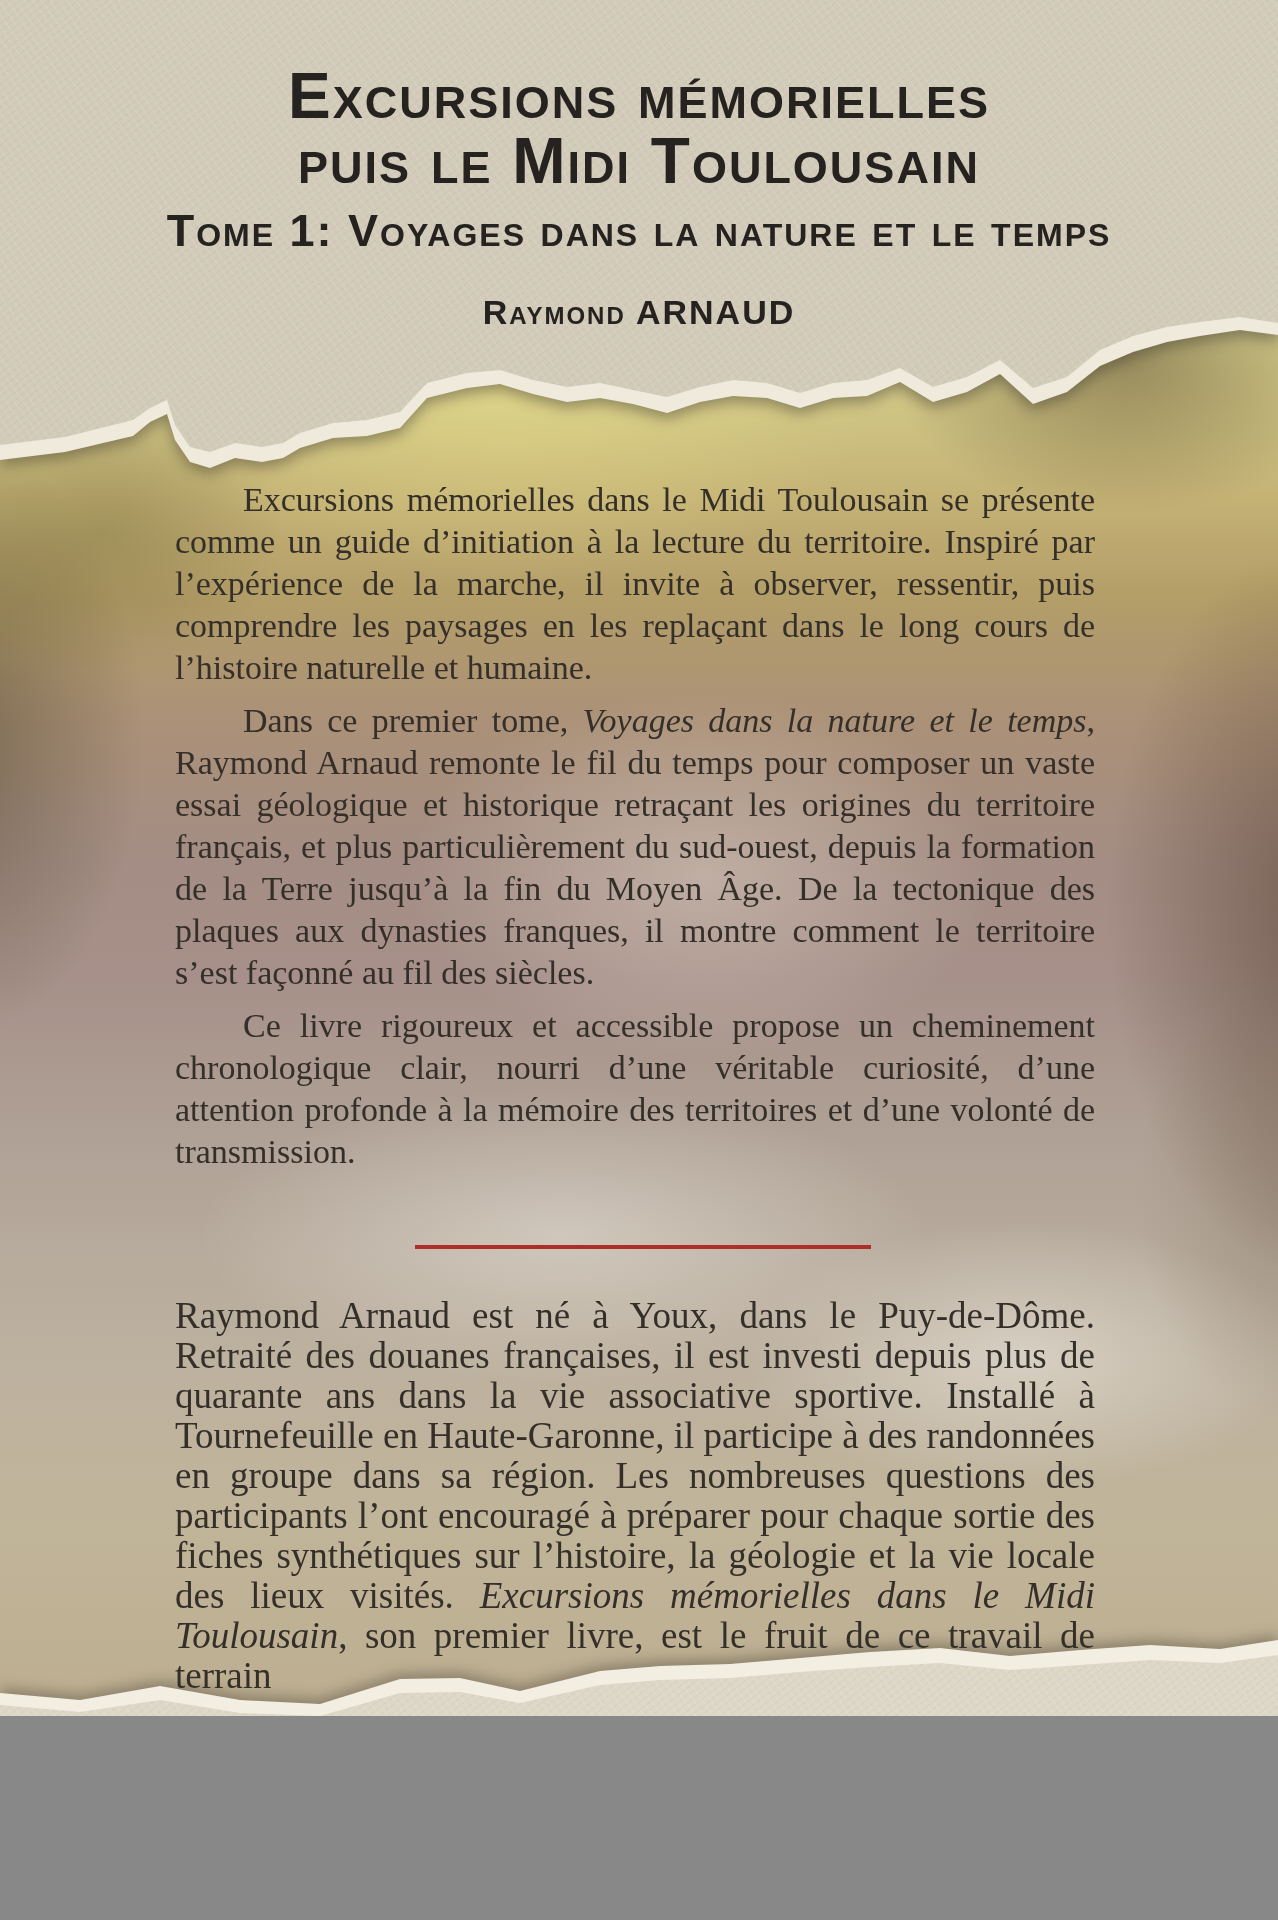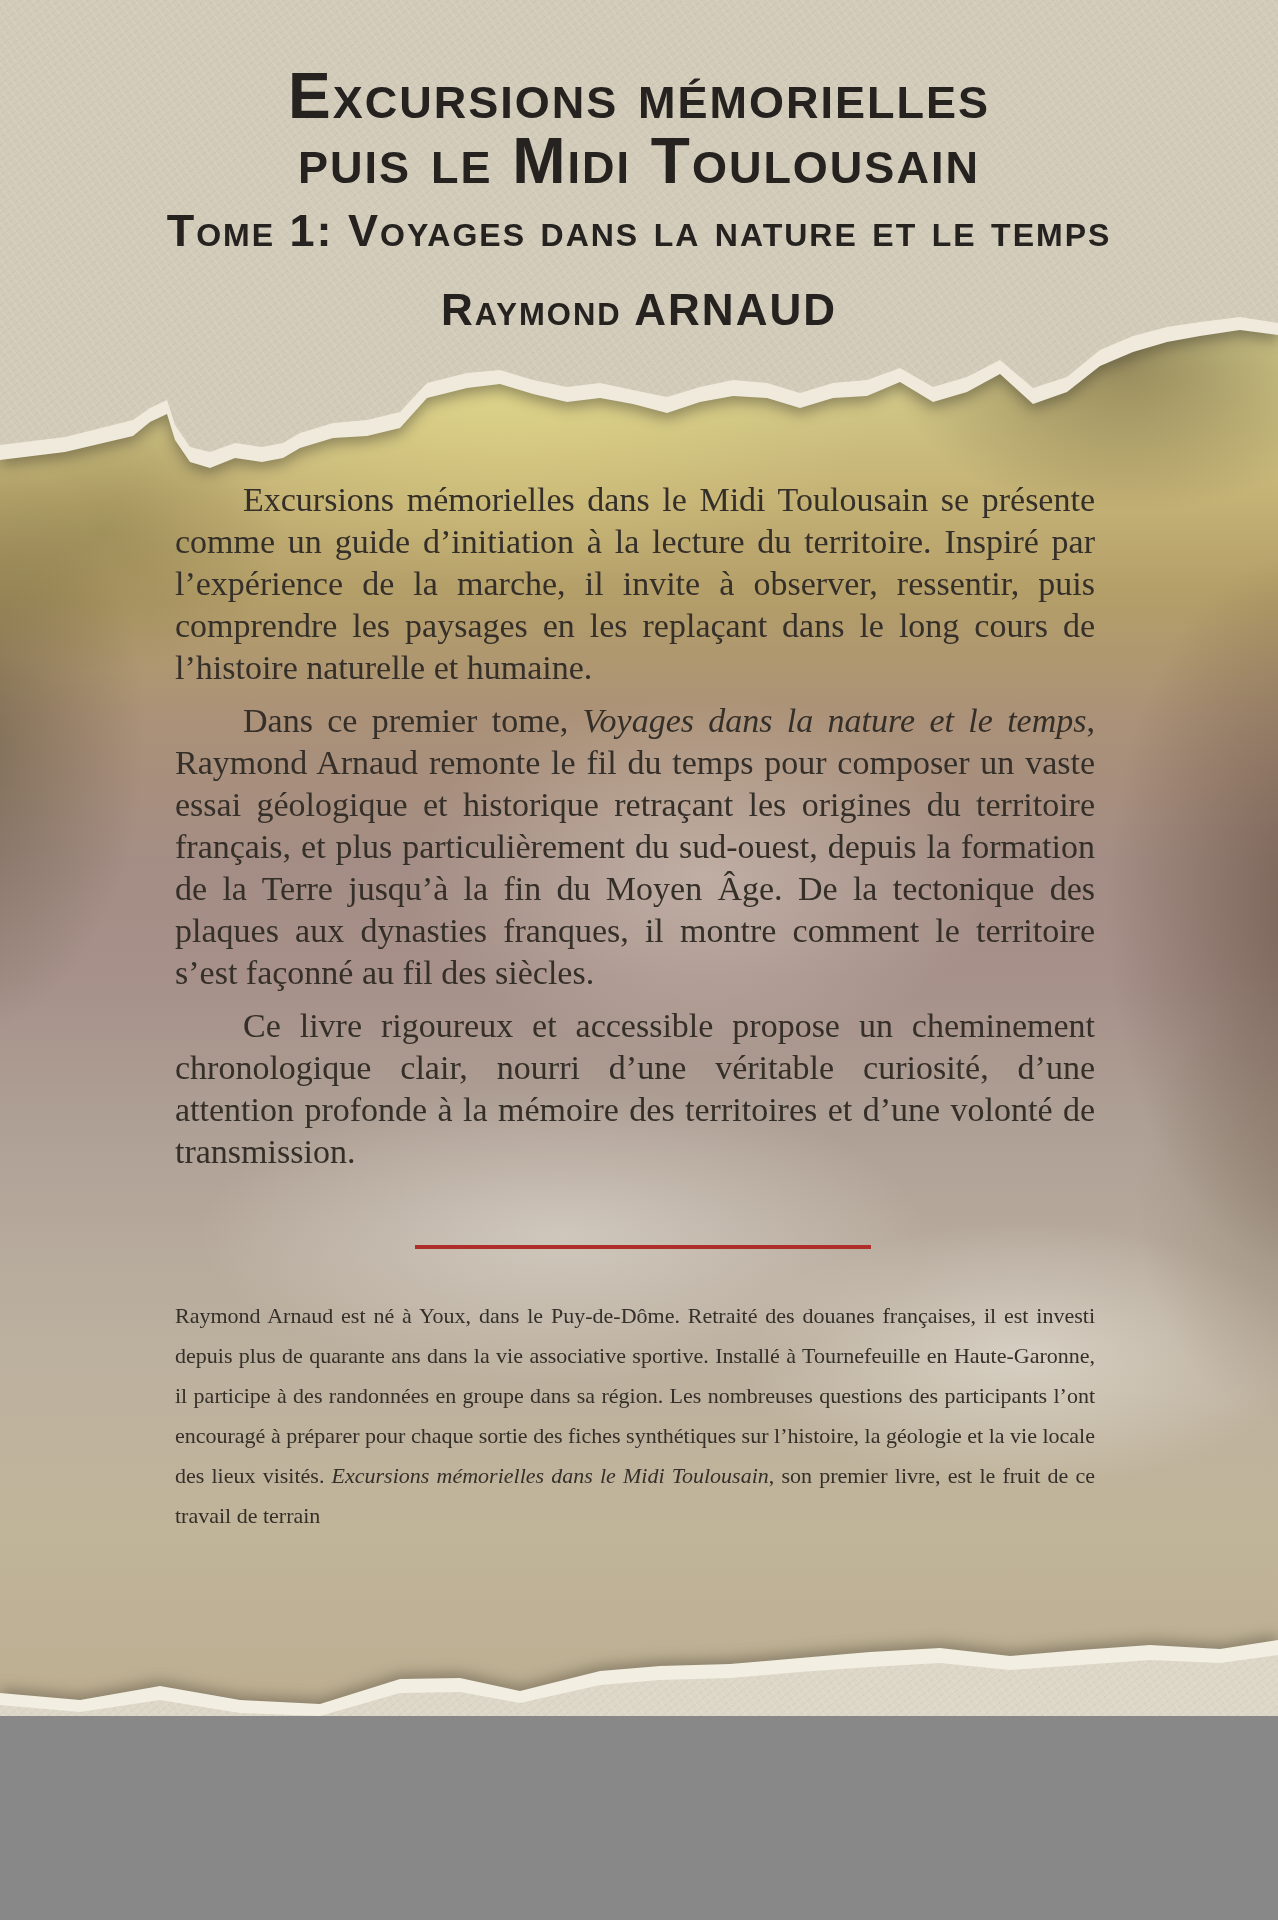--- a/index.html
+++ b/index.html
@@ -43,34 +43,34 @@
     clip-path:polygon(0px 93px,80px 100px,160px 86px,240px 100px,320px 104px,400px 79px,460px 78px,520px 91px,600px 71px,660px 66px,730px 64px,800px 58px,870px 52px,940px 48px,1010px 56px,1080px 50px,1150px 45px,1220px 49px,1278px 40px,1278px 320px,0px 320px);}
   .paper-bot-main{position:absolute;inset:0;background-color:var(--paper_bottom,#ddd7c7);
     clip-path:polygon(0px 105px,80px 112px,160px 100px,240px 113px,320px 116px,400px 93px,460px 92px,520px 103px,600px 85px,660px 80px,730px 78px,800px 72px,870px 67px,940px 63px,1010px 70px,1080px 65px,1150px 60px,1220px 63px,1278px 55px,1278px 320px,0px 320px);}
   
   .title-block{
     position:absolute; top:64px; left:0; width:1278px; text-align:center;
     color:#252220; font-family:"Liberation Sans", sans-serif; font-weight:700;
   }
   .title-line{font-size:64px; line-height:1.02; font-variant:small-caps; letter-spacing:2px;}
   .subtitle{margin-top:10px; font-size:45px; font-variant:small-caps; letter-spacing:2px;}
-  .author{margin-top:28px; font-size:44px; font-variant:small-caps; letter-spacing:2px;}
+  .author{margin-top:36px; font-size:34px; font-variant:small-caps; letter-spacing:2px;}
   
   .synopsis{
     position:absolute; left:175px; top:479px; width:920px;
     font-size:34px; line-height:42px; color:#352f29;
     text-align:justify;
   }
   .synopsis p{margin:0 0 11px 0; text-indent:68px;}
   .it{font-style:italic;}
   .divider{position:absolute; left:415px; top:1245px; width:456px; height:4px;
     background:var(--divider,#ae2f2a);}
   .bio{
     position:absolute; left:175px; top:1296px; width:920px;
-    font-size:22px; line-height:40px; color:#352f29; text-align:justify;
+    font-size:37px; line-height:40px; color:#352f29; text-align:justify;
   }
   
   .barcode{
     position:absolute; left:205px; top:1752px; width:140px; height:84px;
     background:#fff; box-sizing:border-box; padding:5px 6px 2px 6px;
   }
   .barcode .bars{
     height:52px;
     background:repeating-linear-gradient(90deg,
       #191919 0 2px, #ffffff 2px 4px,

